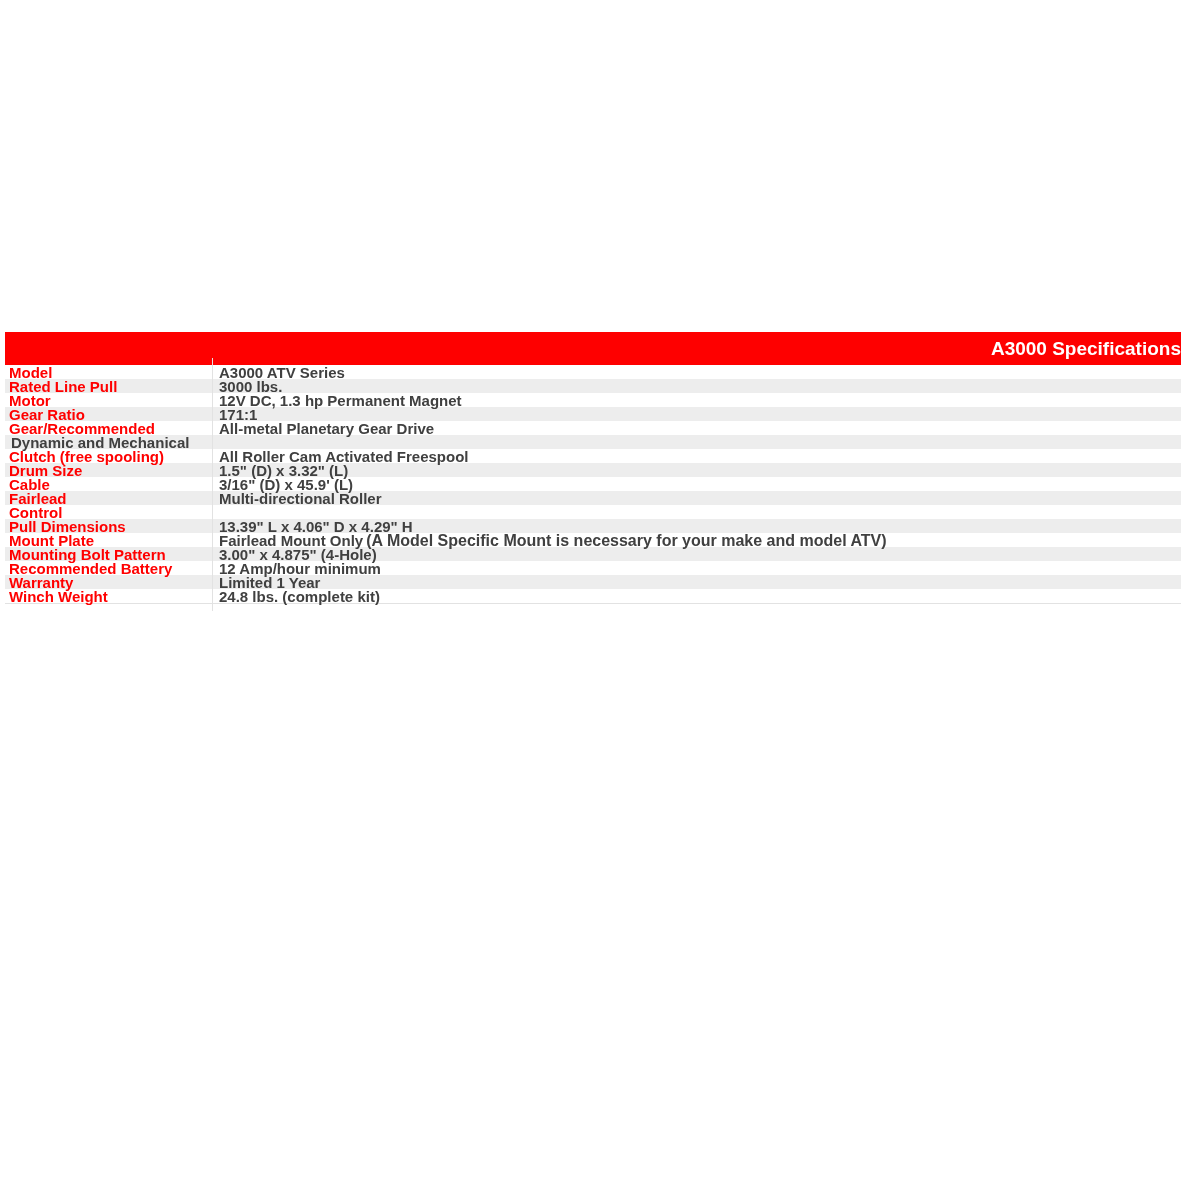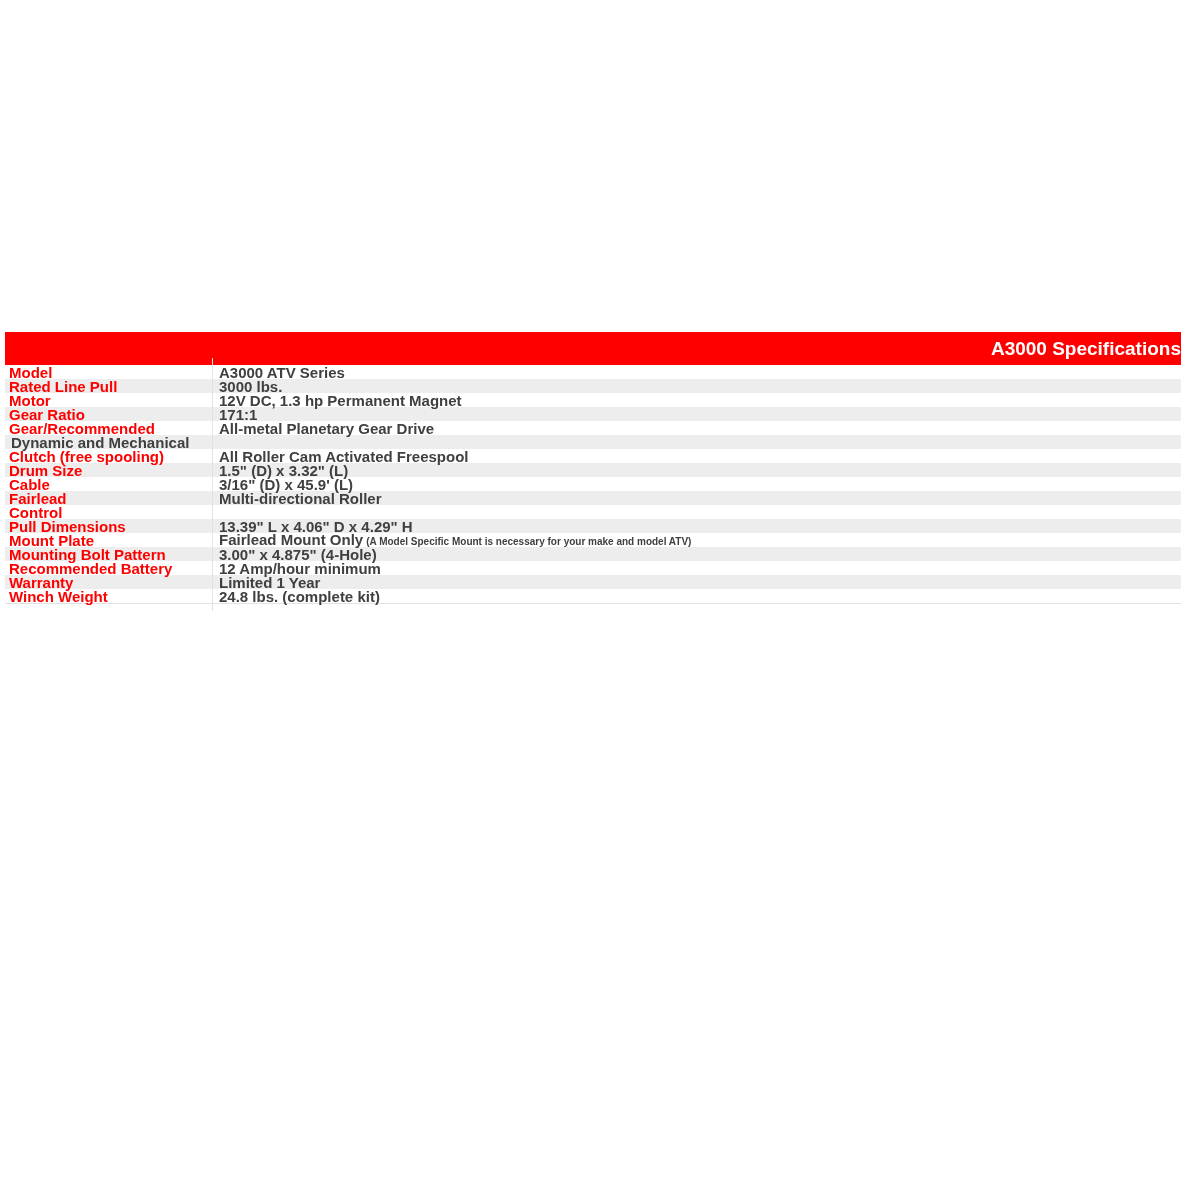--- a/index.html
+++ b/index.html
@@ -58,21 +58,21 @@
     flex: 1 1 auto;
     padding-left: 6px;
     color: #404040;
     font-size: 15px;
     font-weight: bold;
     line-height: 29px;
     white-space: nowrap;
     overflow: hidden;
   }
   .spec-note {
-    font-size: 10px;
+    font-size: 16px;
     font-weight: bold;
     color: #404040;
     margin-left: 3px;
   }
 </style>
 </head>
 <body>
 
 <div class="page">
   <div class="spec-table">

